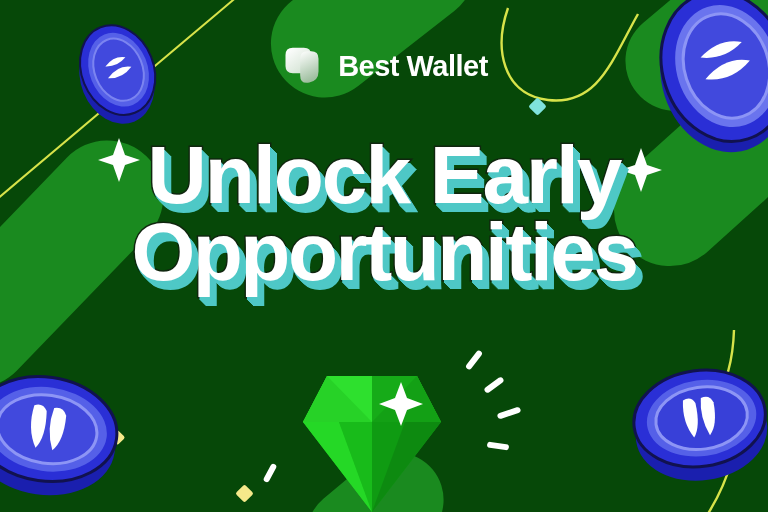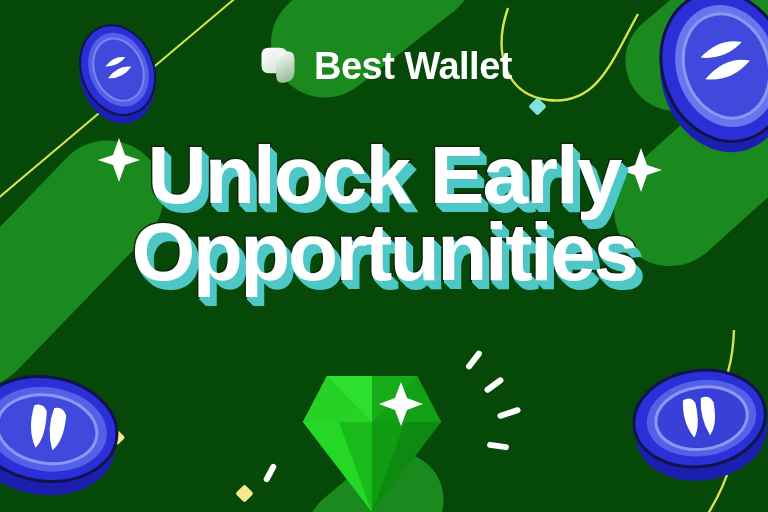--- a/index.html
+++ b/index.html
@@ -83,21 +83,21 @@
     top: 44px;
     display: flex;
     align-items: center;
     justify-content: center;
     gap: 14px;
     z-index: 20;
   }
   .logo-mark { width: 44px; height: 44px; display: block; }
   .logo-text {
     color: #ffffff;
-    font-size: 38px;
+    font-size: 29px;
     font-weight: bold;
     letter-spacing: -0.5px;
     line-height: 1;
     white-space: nowrap;
   }
 
   
   .headline {
     position: absolute;
     left: 0; right: 0;

